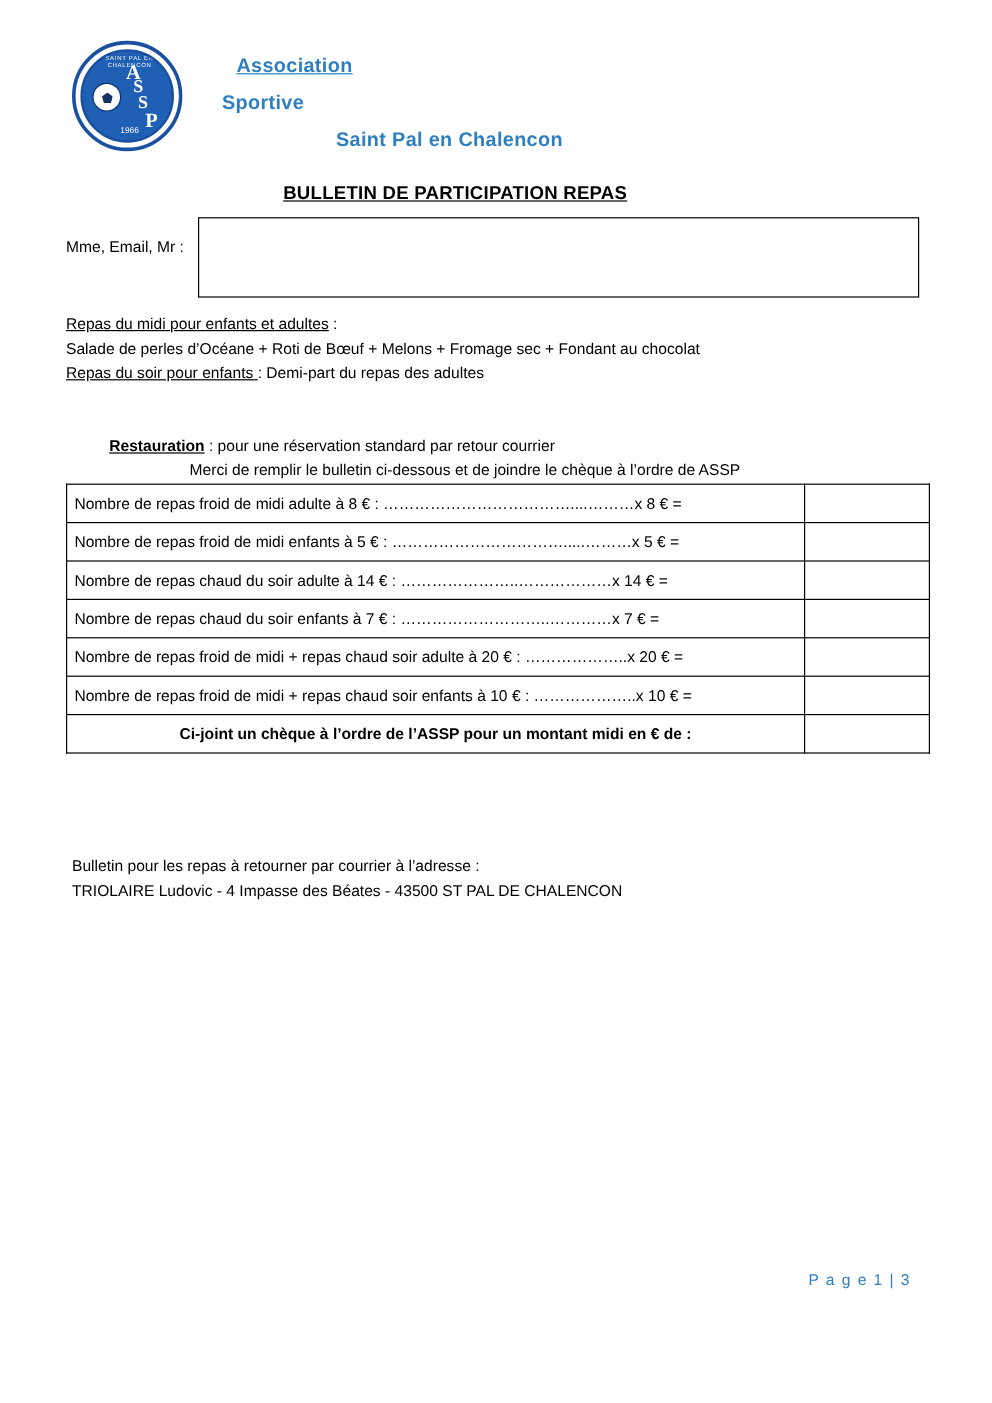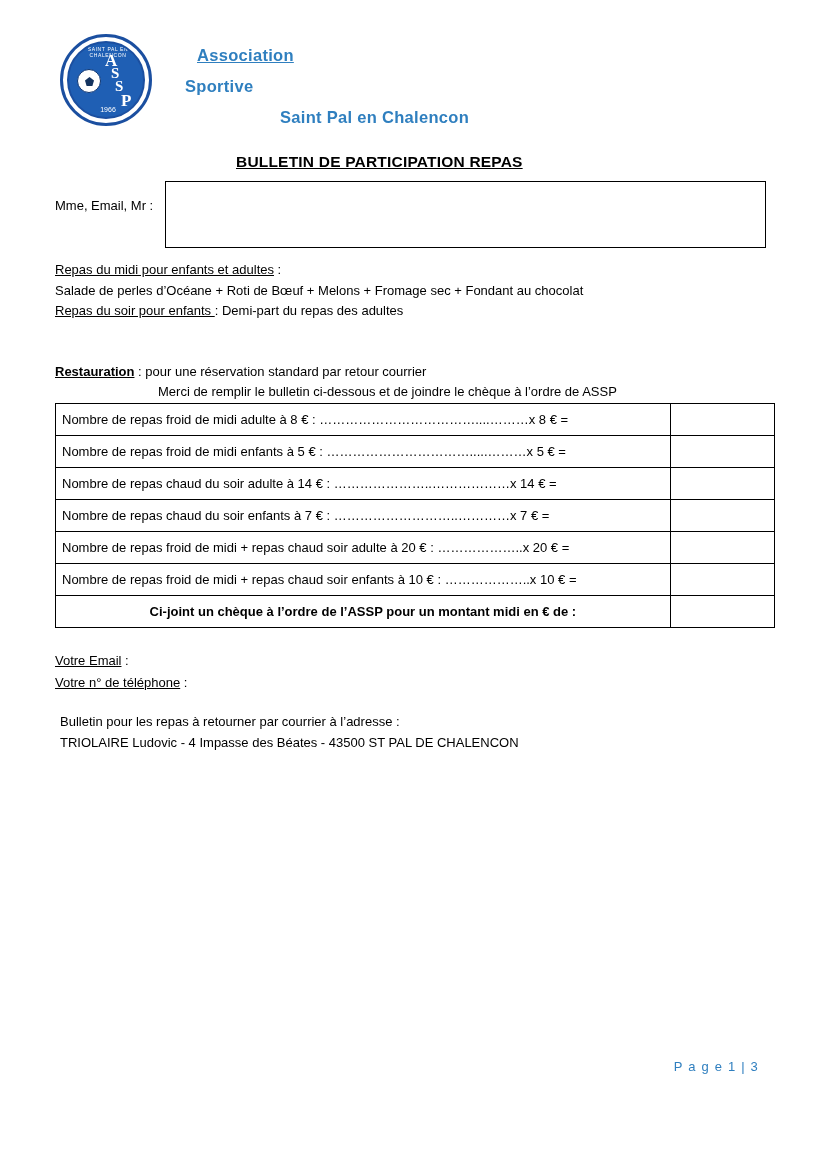--- a/index.html
+++ b/index.html
@@ -174,21 +174,21 @@
 
   
   .resto {
     position: absolute;
     left: 55px;
     top: 362px;
     width: 730px;
     font-size: 13px;
     line-height: 20px;
   }
-  .resto .line1 { white-space: nowrap; }
+  .resto .line1 { white-space: nowrap; margin-left: 36px; }
   .resto .line2 {
     margin-left: 103px;
     white-space: nowrap;
   }
   .resto b.ul { text-decoration: underline; }
 
   
   .order-table {
     position: absolute;
     left: 55px;
@@ -320,28 +320,20 @@
         <td class="desc">Nombre de repas froid de midi + repas chaud soir enfants à 10 € : ………………..x 10 € =</td>
         <td class="val"></td>
       </tr>
       <tr class="total">
         <td class="desc">Ci-joint un chèque à l’ordre de l’ASSP pour un montant midi en € de :</td>
         <td class="val"></td>
       </tr>
     </tbody>
   </table>
 
-  <div class="contact">
-    <div>
-      <span class="lbl">Votre Email</span><span> :</span><span></span>
-    </div>
-    <div>
-      <span class="lbl">Votre n° de téléphone</span><span> :</span><span></span>
-    </div>
-  </div>
 
   <div class="address">
     <div>Bulletin pour les repas à retourner par courrier à l’adresse :</div>
     <div>TRIOLAIRE Ludovic - 4 Impasse des Béates - 43500 ST PAL DE CHALENCON</div>
   </div>
 
   <div class="footer">P a g e  1 | 3</div>
 
 </div>
 

